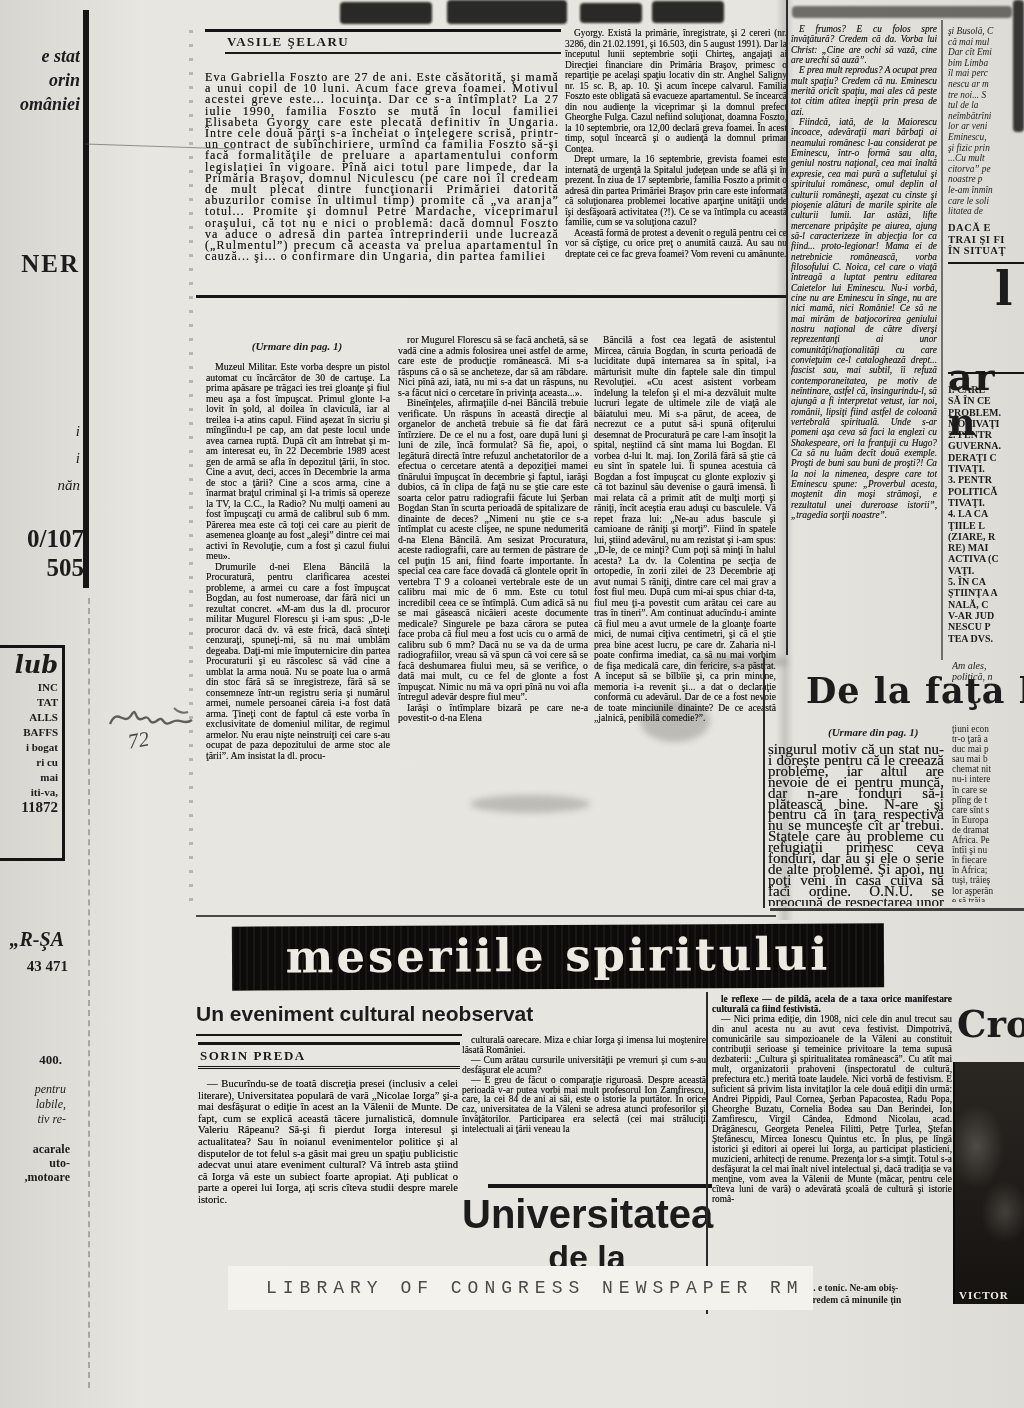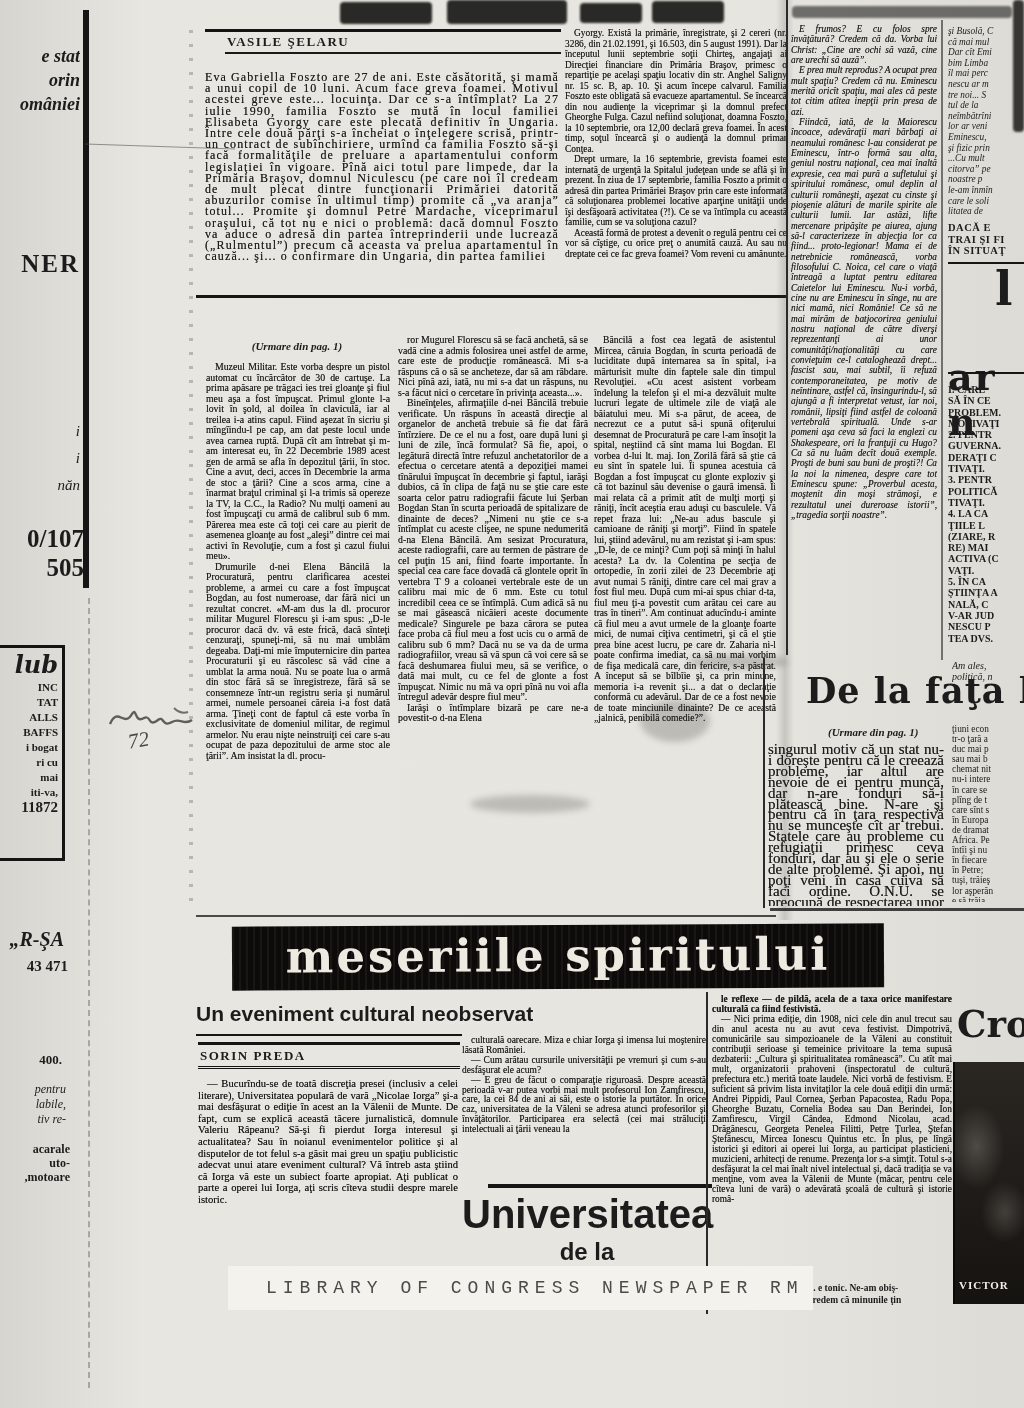--- a/index.html
+++ b/index.html
@@ -45,34 +45,34 @@
   #fata-col2{left:952px;top:724px;width:72px;height:178px;font-size:9.3px;line-height:10.1px;}
 
   
   #banner{left:232px;top:925px;width:652px;height:64px;background:#0c0b09;color:#edeae2;text-align:center;line-height:62px;font-family:"DejaVu Serif",serif;font-weight:bold;font-size:45px;letter-spacing:3px;transform:rotate(-.3deg);background-image:repeating-linear-gradient(90deg,rgba(255,255,255,.05) 0 2px,transparent 2px 7px);}
   #kicker{left:196px;top:1002px;width:340px;font-family:"Liberation Sans",sans-serif;font-weight:bold;font-size:21px;}
   #preda-box{left:198px;top:1042px;width:262px;border-top:3px solid #141414;border-bottom:3px double #141414;}
   #preda-inner{padding:3px 0 2px 2px;font-weight:bold;font-size:13px;letter-spacing:1.5px;}
   #cult-col1{left:198px;top:1078px;width:260px;height:192px;font-size:10.6px;line-height:11.6px;color:#141414;}
   #cult-col2{left:462px;top:1036px;width:244px;height:146px;font-size:9.5px;line-height:9.9px;}
   #uni1{left:462px;top:1192px;width:250px;text-align:center;font-family:"Liberation Sans",sans-serif;font-weight:bold;font-size:40px;}
-  #uni2{left:462px;top:1238px;width:250px;text-align:center;font-family:"Liberation Sans",sans-serif;font-weight:bold;font-size:24px;}
+  #uni2{left:462px;top:1238px;width:250px;text-align:center;font-family:"Liberation Sans",sans-serif;font-weight:bold;font-size:34px;}
   #stamp{left:228px;top:1266px;width:585px;height:44px;background:#f3f2ed;font-family:"Liberation Mono",monospace;font-size:18px;letter-spacing:6px;color:#4b4b49;line-height:44px;padding-left:38px;box-sizing:border-box;white-space:nowrap;overflow:hidden;}
 
   
   #brcol{left:712px;top:994px;width:240px;height:280px;font-size:9.4px;line-height:10px;}
   #brcol p:first-child{font-weight:bold;}
   #optimism{left:756px;top:1282px;width:200px;font-weight:bold;font-size:9.5px;line-height:12px;}
   #cron{left:957px;top:1002px;font-family:"DejaVu Serif",serif;font-weight:bold;font-size:37px;}
   #poster{left:953px;top:1062px;width:71px;height:242px;border-left:2px solid #0a0a0a;
     background:
       radial-gradient(40px 60px at 30% 35%, rgba(190,185,175,.28), transparent 70%),
       radial-gradient(34px 44px at 70% 62%, rgba(200,195,185,.22), transparent 70%),
       linear-gradient(#2a2723,#151310);}
-  #poster-caption{position:absolute;left:4px;bottom:13px;color:#f2efe8;font-weight:bold;font-size:11px;letter-spacing:1px;}
+  #poster-caption{position:absolute;left:4px;bottom:3px;color:#f2efe8;font-weight:bold;font-size:11px;letter-spacing:1px;}
 
   
   .lm{position:absolute;text-align:right;}
   #lm-top{left:0;top:44px;width:80px;font-style:italic;font-weight:bold;font-size:18px;line-height:24px;}
   #lm-ner{left:8px;top:250px;width:72px;font-weight:bold;font-size:25px;letter-spacing:2px;text-align:right;}
   #lm-mid{left:20px;top:418px;width:60px;font-style:italic;font-size:15px;line-height:27px;}
   #lm-nums{left:0;top:524px;width:84px;font-weight:bold;font-size:25px;line-height:29px;}
   #adbox{left:-4px;top:645px;width:62px;height:208px;border:3px solid #141414;border-left-width:0;padding:2px 4px 0 0;text-align:right;font-weight:bold;font-size:11px;line-height:15px;overflow:hidden;}
   #adbox div:first-child{font-family:"DejaVu Serif",serif;font-style:italic;font-weight:bold;font-size:24px;line-height:30px;}
   #adbox div:last-child{font-size:15px;}
@@ -261,21 +261,21 @@
       <div>chemat nit</div>
       <div>nu-i intere</div>
       <div>în care se</div>
       <div>plîng de t</div>
       <div>care sînt s</div>
       <div>în Europa</div>
       <div>de dramat</div>
       <div>Africa. Pe</div>
       <div>întîi şi nu</div>
       <div>în fiecare</div>
-      <div>în Petre;</div>
+      <div>în Africa;</div>
       <div>tuşi, trăieş</div>
       <div>lor aşperăn</div>
       <div>e să trăia</div>
     </div>
   <div class="rule" style="left:770px;top:908px;width:254px;height:3px;opacity:.8;"></div>
 
   <div id="banner" class="abs">meseriile spiritului</div>
 
   <div id="kicker" class="abs">Un eveniment cultural neobservat</div>
   <div class="rule" style="left:196px;top:1034px;width:266px;height:2px;"></div>

